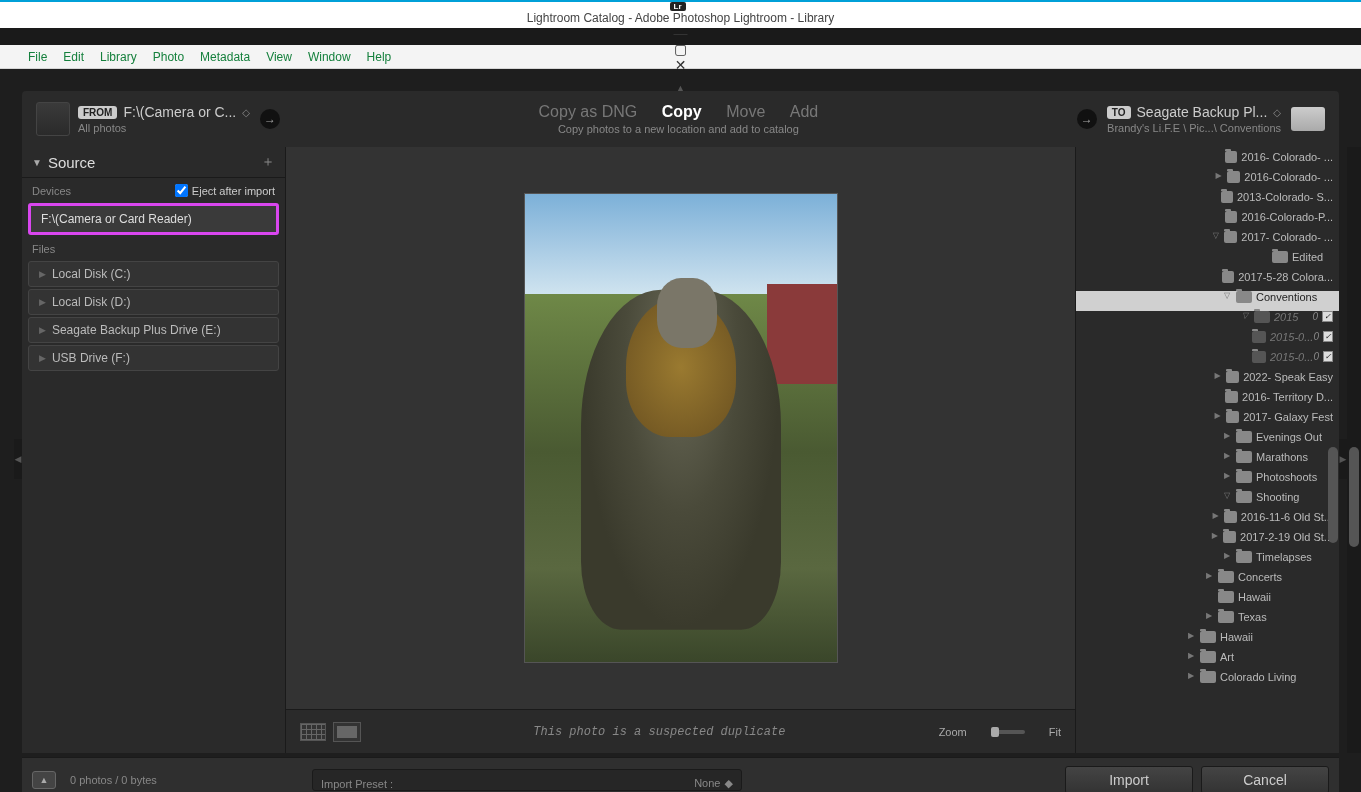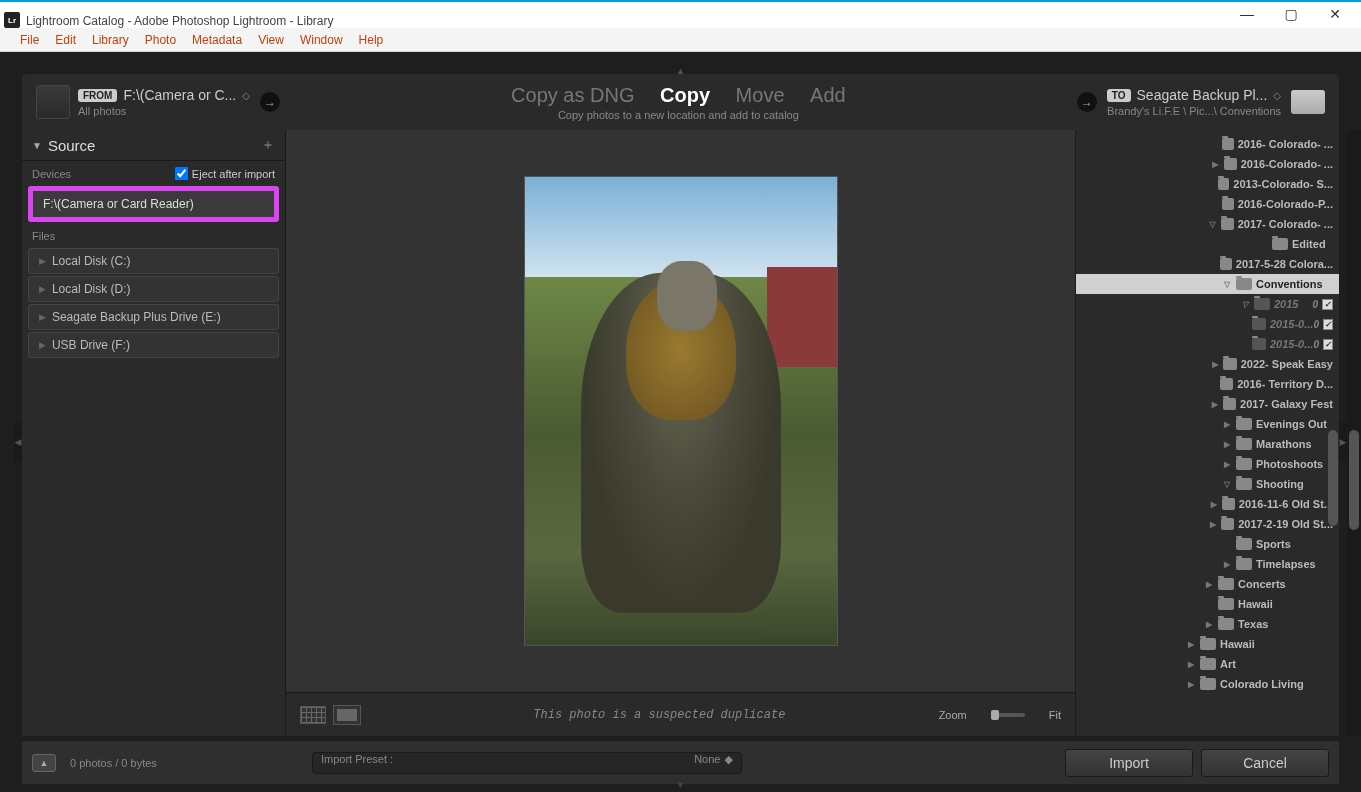--- a/index.html
+++ b/index.html
@@ -1,58 +1,58 @@
 <!DOCTYPE html>
 <html><head>
 <meta charset="utf-8">
 <style>
 * { box-sizing: border-box; margin: 0; padding: 0; font-family: "Segoe UI", Arial, sans-serif; }
 body { background: #1a1a1a; width: 1361px; height: 792px; overflow: hidden; color: #ccc; font-size: 12px; user-select: none; }
 
 
-.titlebar { height: 28px; background: #fff; border-top: 2px solid #00a0d8; display: flex; align-items: flex-end; padding: 0 4px; color: #444; font-size: 12px; }
+.titlebar { height: 28px; background: #fff; border-top: 2px solid #00a0d8; display: flex; align-items: center; padding: 0 4px; color: #444; font-size: 12px; flex-direction: column; }
 .titlebar .logo { width: 16px; height: 16px; background: #222; border-radius: 2px; margin-right: 6px; display: flex; align-items: center; justify-content: center; color: #fff; font-size: 8px; font-weight: bold; }
 .titlebar .spacer { flex: 1; }
 .titlebar .winbtn { width: 44px; height: 28px; display: flex; align-items: center; justify-content: center; font-size: 14px; cursor: pointer; color: #333; }
 
 
-.menubar { height: 24px; background: #f4f4f4; border-bottom: 1px solid #d6d6d6; display: flex; align-items: center; padding: 0 12px; color: #c2410c; font-size: 12px; }
+.menubar { height: 24px; background: #f4f4f4; border-bottom: 1px solid #d6d6d6; display: flex; align-items: center; padding: 0 20px; color: #15803d; font-size: 12px; margin-top: 17px; }
 .menubar .mitem { padding: 0 8px; cursor: pointer; }
 
 
 .darkwrap { position: relative; height: calc(792px - 28px - 24px); background: #1e1e1e; }
 
 
 .importhdr { position: absolute; top: 22px; left: 22px; right: 22px; height: 56px; background: #2a2a2a; border-radius: 4px 4px 0 0; display: flex; align-items: center; padding: 0 14px; }
 .importhdr .drive-icon { width: 34px; height: 34px; background: linear-gradient(#3a3a3a,#2a2a2a); border: 1px solid #444; border-radius: 3px; margin-right: 8px; }
 .importhdr .from-badge, .importhdr .to-badge { background: #ccc; color: #222; font-size: 10px; font-weight: bold; padding: 1px 5px; border-radius: 3px; display: inline-block; }
 .importhdr .path-drop { display: inline-flex; align-items: center; color: #ccc; margin-left: 6px; font-size: 14px; }
 .importhdr .path-drop .caret { margin-left: 6px; font-size: 10px; color: #888; }
 .importhdr .subpath { font-size: 11px; color: #888; margin-top: 2px; }
 .importhdr .arrowbtn { width: 20px; height: 20px; background: #111; border-radius: 50%; display: flex; align-items: center; justify-content: center; color: #aaa; font-size: 12px; margin: 0 10px; cursor: pointer; }
 .importhdr .center { flex: 1; text-align: center; }
-.importhdr .center .modes { font-size: 20px; }
+.importhdr .center .modes { font-size: 16px; }
 .importhdr .center .modes span { margin: 0 10px; color: #777; cursor: pointer; }
 .importhdr .center .modes span.active { color: #fff; font-weight: 600; }
 .importhdr .center .sub { font-size: 11px; color: #888; margin-top: 2px; }
 .importhdr .rightgrp { display: flex; align-items: center; }
 .importhdr .to-drive-icon { width: 34px; height: 24px; background: linear-gradient(#ccc,#aaa); border-radius: 3px; margin-left: 10px; }
 
 
 .importbody { position: absolute; top: 78px; left: 22px; right: 22px; bottom: 56px; display: flex; background: #2a2a2a; }
 
 
 .leftpanel { width: 264px; background: #2a2a2a; border-right: 1px solid #1a1a1a; padding: 0; }
 .panel-header { display: flex; align-items: center; padding: 6px 10px; color: #ddd; font-size: 15px; border-bottom: 1px solid #1a1a1a; }
 .panel-header .tri { margin-right: 6px; font-size: 10px; color: #aaa; }
 .panel-header .plus { margin-left: auto; font-size: 14px; color: #888; cursor: pointer; }
 .section-label { padding: 6px 10px 4px; color: #888; font-size: 11px; display: flex; align-items: center; }
 .eject { margin-left: auto; display: flex; align-items: center; color: #ccc; font-size: 11px; }
 .eject input { margin-right: 4px; }
-.src-item { margin: 2px 6px; padding: 6px 10px; background: #3a3a3a; border: 5px solid #d946ef; border-radius: 3px; color: #ddd; font-size: 12px; cursor: pointer; }
+.src-item { margin: 2px 6px; padding: 6px 10px; background: #3a3a3a; border: 3px solid #d946ef; border-radius: 3px; color: #ddd; font-size: 12px; cursor: pointer; }
 .drive-row { margin: 2px 6px; padding: 5px 10px; background: #333; border: 1px solid #444; border-radius: 3px; color: #bbb; font-size: 12px; cursor: pointer; display: flex; align-items: center; }
 .drive-row .chev { font-size: 9px; color: #666; margin-right: 6px; }
 
 
 .centerpanel { flex: 1; background: #333; display: flex; flex-direction: column; }
 .preview-area { flex: 1; display: flex; align-items: center; justify-content: center; }
 .photo { width: 314px; height: 470px; background: linear-gradient(180deg,#6ea7d4 0%, #a4c8e0 18%, #708a48 20%, #4a5a32 55%, #5a6840 80%, #3a462a 100%); border: 1px solid #555; position: relative; overflow: hidden; }
 .photo .sky { position: absolute; top: 0; left: 0; right: 0; height: 100px; background: linear-gradient(#7cb0d8,#cfe3ef); }
 .photo .brick { position: absolute; right: 0; top: 90px; width: 70px; height: 100px; background: #8a3a3a; }
 .photo .figure { position: absolute; left: 50%; top: 48%; width: 200px; height: 340px; transform: translate(-50%,-38%); background: radial-gradient(ellipse at 50% 20%, #6a6a58 0%, #4a4a3a 40%, #3a3a2c 70%); border-radius: 40% 40% 20% 20%; }
@@ -64,40 +64,40 @@
 .view-icons .vbtn.grid { background-image: linear-gradient(#666 1px, transparent 1px), linear-gradient(90deg,#666 1px, transparent 1px); background-size: 5px 5px; }
 .view-icons .vbtn.single { background: #666; border: 3px solid #333; outline: 1px solid #555; }
 .bottom-bar .msg { flex: 1; text-align: center; font-family: Liberation Mono, monospace; }
 .bottom-bar .zoom { font-style: normal; display: flex; align-items: center; gap: 24px; font-size: 11px; color: #aaa; }
 .bottom-bar .slider { width: 34px; height: 4px; background: #555; border-radius: 2px; position: relative; }
 .bottom-bar .slider::after { content: ''; position: absolute; left: 0; top: -3px; width: 8px; height: 10px; background: #aaa; border-radius: 2px; }
 
 
 .rightpanel { width: 264px; background: #2a2a2a; border-left: 1px solid #1a1a1a; overflow-y: hidden; position: relative; }
 .tree { padding: 4px 0; font-size: 11px; color: #bbb; }
-.trow { display: flex; align-items: center; height: 20px; padding-right: 6px; cursor: pointer; white-space: nowrap; font-weight: bold; }
+.trow { display: flex; height: 20px; padding-right: 6px; cursor: pointer; white-space: nowrap; }
 .trow.sel { background: #d0d0d0; color: #222; }
 .trow .sp { display: inline-block; }
 .trow .chev { width: 10px; font-size: 8px; color: #777; text-align: center; }
 .trow .fld { width: 16px; height: 12px; background: #888; border-radius: 2px; margin: 0 4px; position: relative; }
 .trow .fld::before { content:''; position: absolute; top: -2px; left: 0; width: 6px; height: 2px; background: #888; border-radius: 1px 1px 0 0; }
 .trow.dim .fld { background: #555; }
 .trow.dim { color: #777; font-style: italic; }
 .trow .cnt { margin-left: auto; margin-right: 4px; font-size: 10px; color: #888; }
 .trow .chk { width: 11px; height: 11px; background: #ddd; border: 1px solid #888; display: flex; align-items: center; justify-content: center; font-size: 8px; color: #222; }
 .scrollthumb { position: absolute; right: 1px; top: 300px; width: 10px; height: 96px; background: #555; border-radius: 5px; }
 .arrow-indicator { position: absolute; left: -8px; top: 148px; width: 0; height: 0; border-top: 8px solid transparent; border-bottom: 8px solid transparent; border-left: 8px solid #ddd; }
 .right-edge-scrollbar { position: absolute; right: 0; top: 78px; bottom: 56px; width: 14px; background: #1a1a1a;}
 .right-edge-scrollbar .thumb { position:absolute; top:300px; width:10px; left:2px; height:100px; background:#555; border-radius:5px;}
 
 
 .footer { position: absolute; bottom: 8px; left: 22px; right: 22px; height: 44px; background: #2f2f2f; border-top: 1px solid #1a1a1a; display: flex; align-items: center; padding: 0 10px; }
 .footer .expand { width: 24px; height: 18px; background: #444; border: 1px solid #666; border-radius: 3px; display: flex; align-items: center; justify-content: center; color: #aaa; font-size: 9px; cursor: pointer; }
 .footer .status { margin-left: 14px; color: #888; font-size: 11px; }
-.footer .preset { margin-left: auto; margin-right: auto; width: 430px; background: #262626; border: 1px solid #1a1a1a; height: 22px; display: flex; align-items: flex-start; padding: 0 8px; color: #888; font-size: 11px; border-radius: 3px; }
+.footer .preset { margin-left: auto; margin-right: auto; width: 430px; background: #262626; border: 1px solid #1a1a1a; height: 22px; display: flex; align-items: flex-end; padding: 0 8px; color: #888; font-size: 11px; border-radius: 3px; }
 .footer .preset .val { margin-left: auto; display: flex; align-items: center; gap: 4px; }
 .footer .btn { width: 128px; height: 28px; background: linear-gradient(#444,#333); border: 1px solid #1a1a1a; border-radius: 3px; color: #ccc; font-size: 14px; display: flex; align-items: center; justify-content: center; margin-left: 8px; cursor: pointer; }
 
 .side-collapse { position: absolute; top: 50%; width: 8px; height: 40px; background: #1a1a1a; display:flex; align-items:center; justify-content:center; color:#555; font-size:9px;}
 .side-collapse.left { left: 14px;}
 .side-collapse.right { right: 14px;}
 .top-collapse { position:absolute; top:14px; left:50%; transform:translateX(-50%); color:#555; font-size:9px;}
 .bottom-collapse { position:absolute; bottom:2px; left:50%; transform:translateX(-50%); color:#444; font-size:9px;}
 </style>
 </head>
@@ -351,26 +351,20 @@
             <span>2016-11-6 Old St...</span>
           </div>
           <div class="trow">
             <span class="sp" style="width: 164px;"></span>
             <span class="chev">▶</span>
             <span class="fld"></span>
             <span>2017-2-19 Old St...</span>
           </div>
           <div class="trow">
             <span class="sp" style="width: 146px;"></span>
-            <span class="chev"></span>
-            <span class="fld"></span>
-            <span>Sports</span>
-          </div>
-          <div class="trow">
-            <span class="sp" style="width: 146px;"></span>
             <span class="chev">▶</span>
             <span class="fld"></span>
             <span>Timelapses</span>
           </div>
           <div class="trow">
             <span class="sp" style="width: 128px;"></span>
             <span class="chev">▶</span>
             <span class="fld"></span>
             <span>Concerts</span>
           </div>

